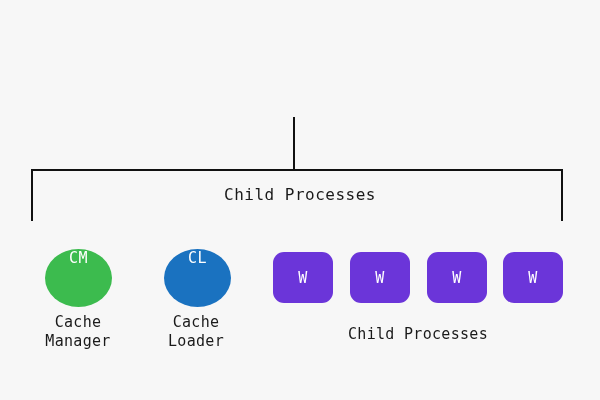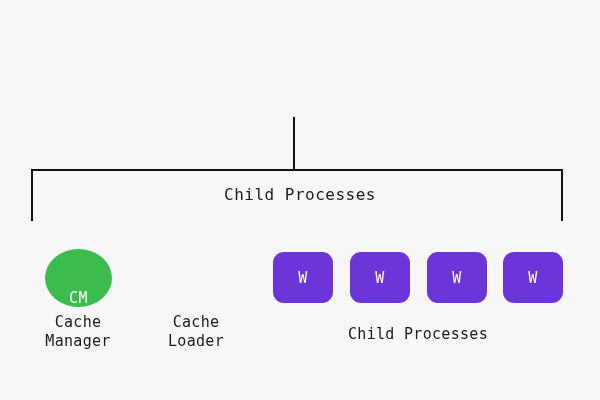--- a/index.html
+++ b/index.html
@@ -88,21 +88,21 @@
     letter-spacing: 0.5px;
   }
 
   
   .circle-node {
     position: absolute;
     width: 67px;
     height: 58px;
     border-radius: 50%;
     display: flex;
-    align-items: flex-end;
+    align-items: flex-start;
     justify-content: center;
   }
   .circle-node .node-initials {
     color: #ffffff;
     font-size: 15px;
     letter-spacing: 0.5px;
   }
   #node-cache-manager {
     left: 45px;
     top: 249px;
@@ -170,20 +170,23 @@
   <div class="bracket-tick-left"></div>
   <div class="bracket-tick-right"></div>
   <div class="bracket-label">Child Processes</div>
 
   <div class="circle-node" id="node-cache-manager">
     <span class="node-initials">CM</span>
   </div>
   <div class="caption" id="caption-cache-manager">Cache
 Manager</div>
 
+  <div class="circle-node" id="node-cache-loader">
+    <span class="node-initials">CL</span>
+  </div>
   <div class="caption" id="caption-cache-loader">Cache
 Loader</div>
 
   <div class="worker-box" style="left:273px">
     <span class="node-initials">W</span>
   </div>
   <div class="worker-box" style="left:350px">
     <span class="node-initials">W</span>
   </div>
   <div class="worker-box" style="left:427px">

